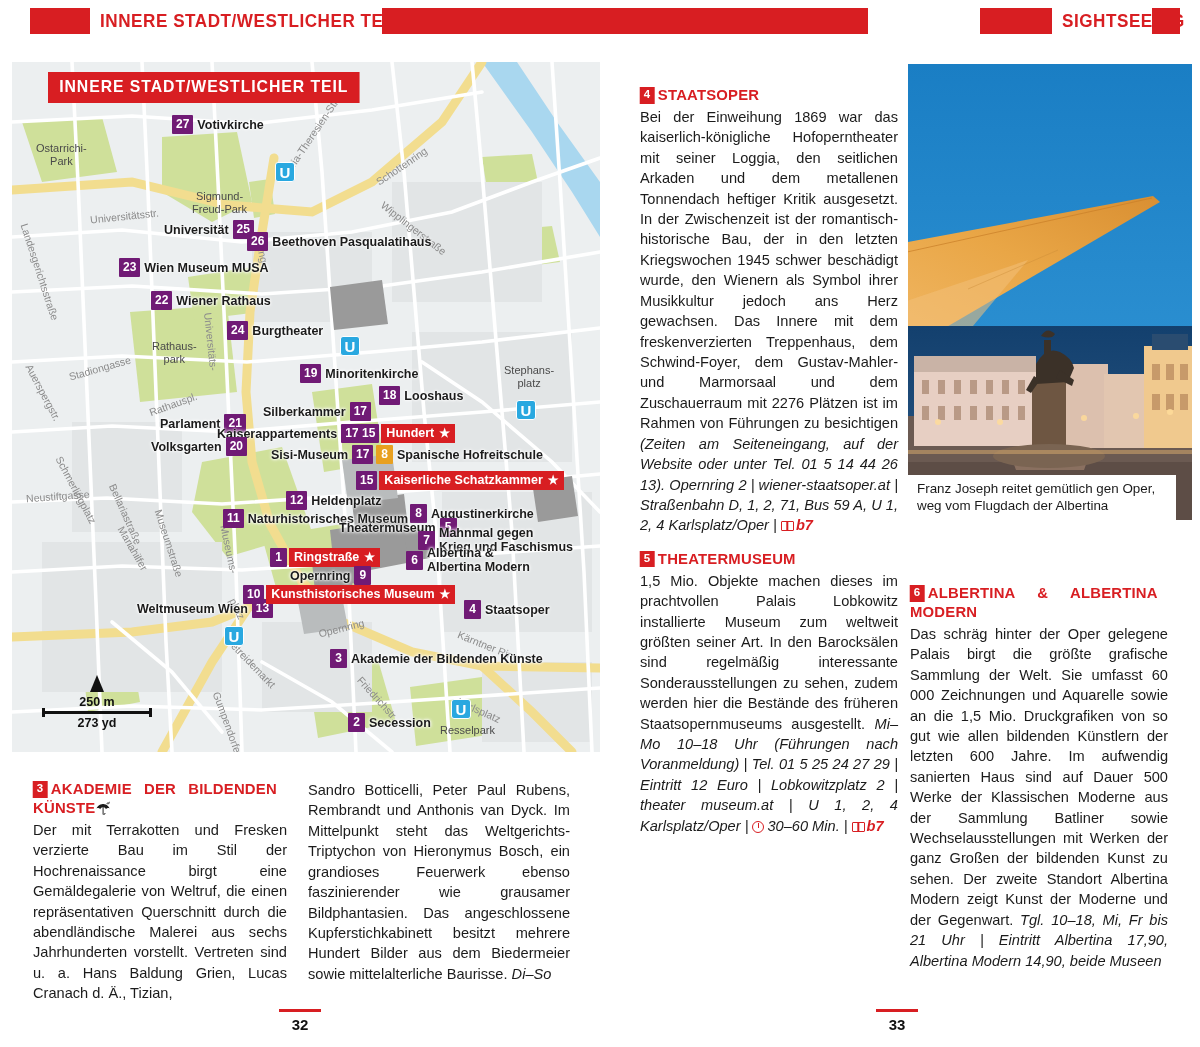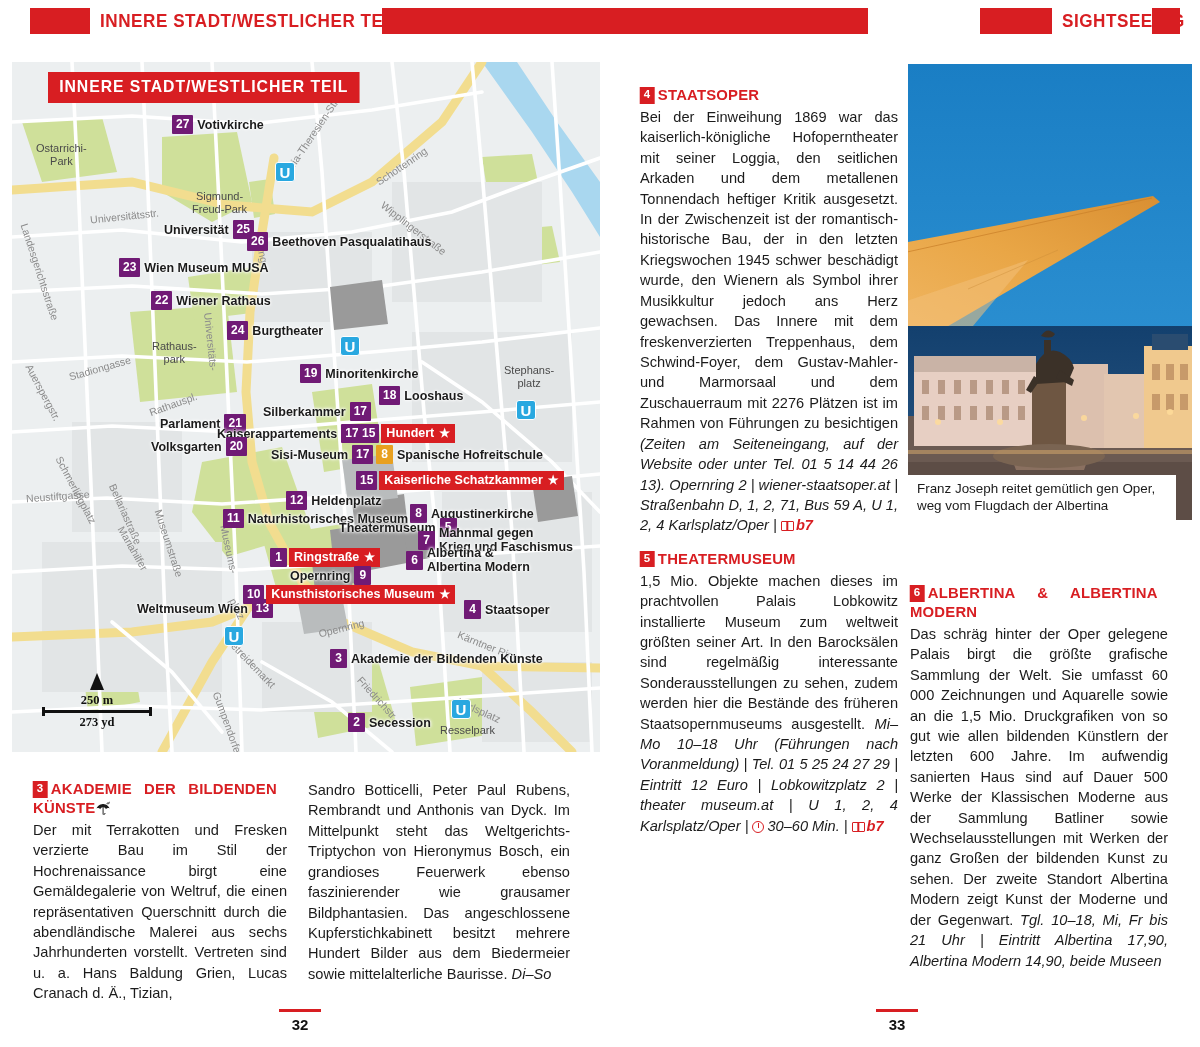--- a/index.html
+++ b/index.html
@@ -64,21 +64,21 @@
     border: 1.5px solid #fff;
   }
   .placelbl {
     position: absolute; color: #4a4a4a; font-size: 11px; z-index: 20;
     white-space: nowrap; line-height: 1.15; text-align: center;
   }
   .streetlbl {
     position: absolute; color: #8b8b8b; font-size: 10.5px; z-index: 20;
     white-space: nowrap;
   }
-  .scalebar { position: absolute; left: 30px; bottom: 22px; z-index: 35; width: 110px; font-family: Liberation Serif, serif; }
+  .scalebar { position: absolute; left: 30px; bottom: 22px; z-index: 35; width: 110px; }
   .scalebar .arrow {
     width: 0; height: 0; margin: 0 auto 3px auto;
     border-left: 7px solid transparent; border-right: 7px solid transparent;
     border-bottom: 17px solid #111;
   }
   .scalebar .t { font-size: 12.5px; font-weight: bold; text-align: center; color: #111; }
   .scalebar .rule { height: 3px; background: #111; margin: 2px 0; position: relative; }
   .scalebar .rule:before, .scalebar .rule:after {
     content: ""; position: absolute; top: -3px; width: 3px; height: 9px; background: #111;
   }

